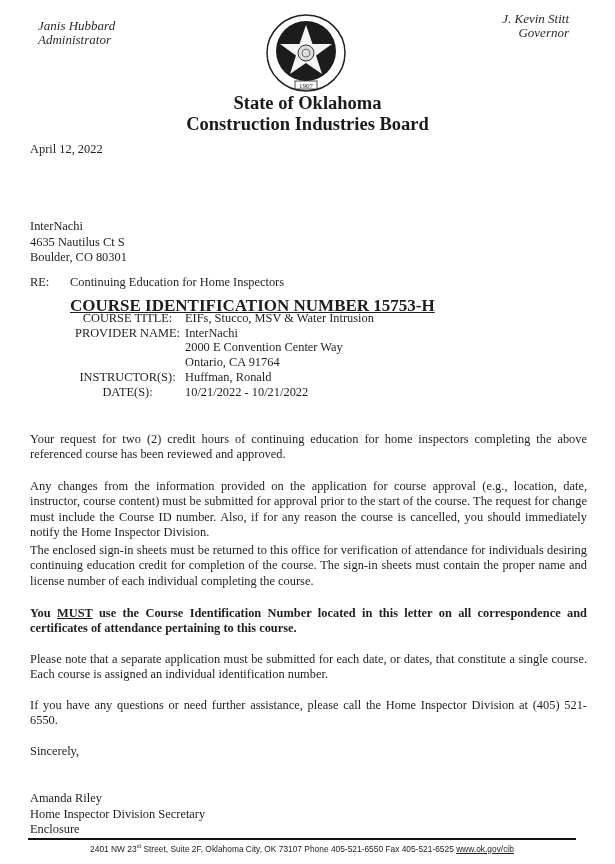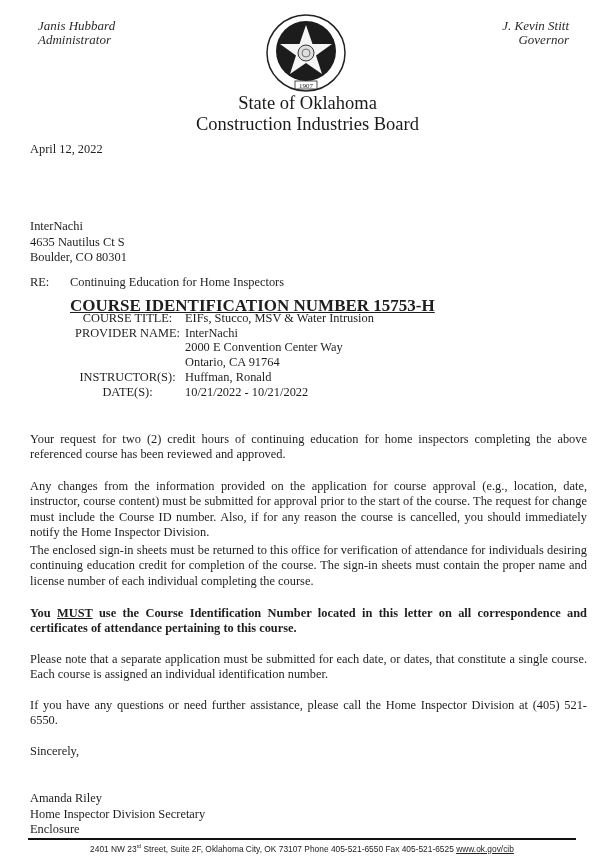--- a/index.html
+++ b/index.html
@@ -1,23 +1,23 @@
 <!DOCTYPE html>
 <html><head>
   <meta charset="utf-8">
   <style>
     html, body { margin:0; padding:0; background:#ffffff; }
     body { width:615px; height:864px; position:relative; overflow:hidden;
       font-family:"Liberation Serif", serif; color:#1e1e1e; }
     .abs { position:absolute; }
     .ital { font-style:italic; font-size:13px; line-height:14px; color:#2a2a2a; }
     .hdr-left { left:38px; top:19px; }
-    .hdr-right { right:46px; top:19px; text-align:right; }
+    .hdr-right { right:46px; top:12px; text-align:right; }
     .seal { left:265px; top:13px; width:82px; height:80px; }
-    .title { left:0; width:615px; text-align:center; font-weight:normal; font-size:18.5px; line-height:22px; color:#1a1a1a; }
+    .title { left:0; width:615px; text-align:center; font-weight:bold; font-size:18.5px; line-height:22px; color:#1a1a1a; }
     .t1 { top:92px; }
     .t2 { top:113px; }
     .p { font-size:12.4px; line-height:15.5px; }
     .date { left:30px; top:142px; }
     .addr { left:30px; top:219px; }
     .re { left:30px; top:275px; }
     .re-label { position:absolute; left:0; top:0; }
     .re-text { position:absolute; left:40px; top:0; white-space:nowrap; }
     .course-id { left:70px; top:296px; font-weight:bold; text-decoration:underline; font-size:17px; }
     .course-table { left:70px; top:311px; font-size:12.4px; line-height:14.7px;text-align:center; }

